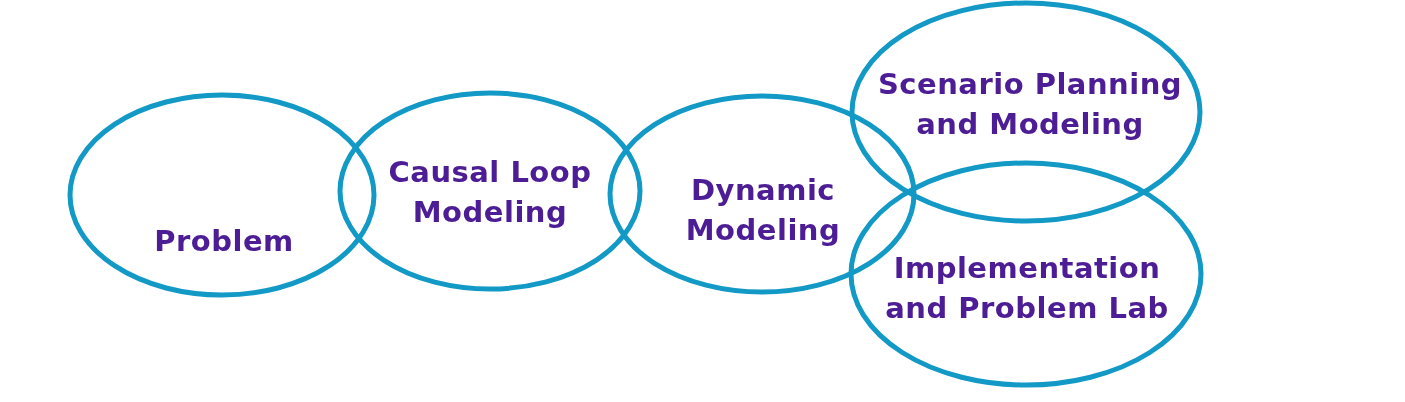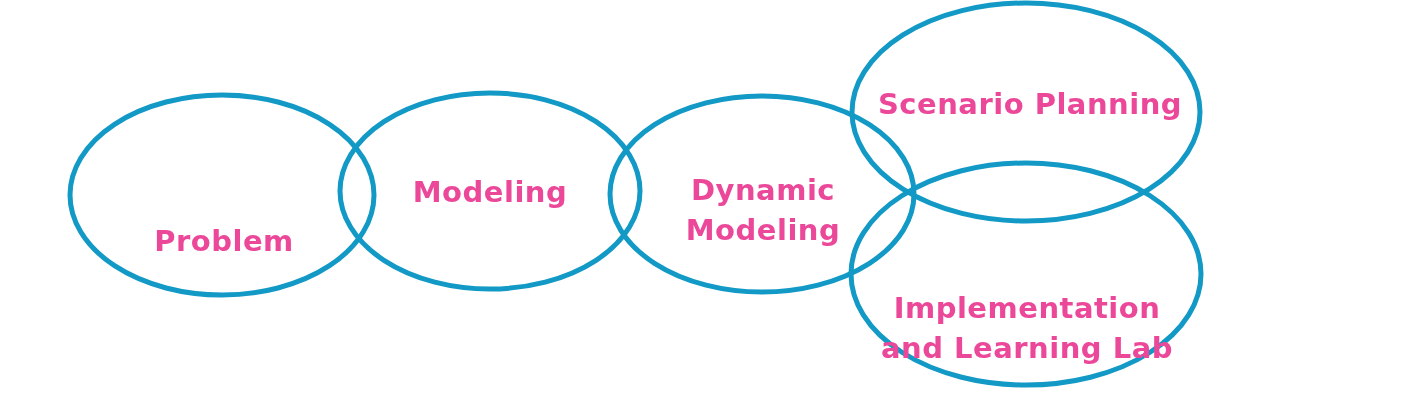--- a/index.html
+++ b/index.html
@@ -23,21 +23,21 @@
     height: 402px;
   }
   .venn-svg ellipse {
     fill: none;
     stroke-width: 5;
   }
   .stage-label {
     position: absolute;
     transform: translate(-50%, -50%);
     text-align: center;
-    color: #ec4899;
+    color: #4c1d95;
     font-size: 29px;
     font-weight: 600;
     line-height: 40px;
     white-space: nowrap;
     letter-spacing: 0.5px;
   }
 </style>
 </head>
 <body>
 
@@ -49,30 +49,32 @@
     <ellipse cx="762" cy="194" rx="152" ry="98" stroke="#1299c5"></ellipse>
     <ellipse cx="1026" cy="112" rx="174" ry="109" stroke="#1299c5"></ellipse>
     <ellipse cx="1026" cy="274" rx="175" ry="111" stroke="#1299c5"></ellipse>
   </svg>
 
   <div class="stage-label" style="left:224px; top:194px;margin-top:47px;">
     <div>Problem</div>
   </div>
 
   <div class="stage-label" style="left:490px; top:192px;">
+    <div>Causal Loop</div>
     <div>Modeling</div>
   </div>
 
   <div class="stage-label" style="left:763px; top:210px;">
     <div>Dynamic</div>
     <div>Modeling</div>
   </div>
 
   <div class="stage-label" style="left:1030px; top:104px;">
     <div>Scenario Planning</div>
+    <div>and Modeling</div>
   </div>
 
-  <div class="stage-label" style="left:1027px; top:288px;margin-top:40px;">
+  <div class="stage-label" style="left:1027px; top:288px;">
     <div>Implementation</div>
-    <div>and Learning Lab</div>
+    <div>and Problem Lab</div>
   </div>
 
 </div>
 
 </body></html>

